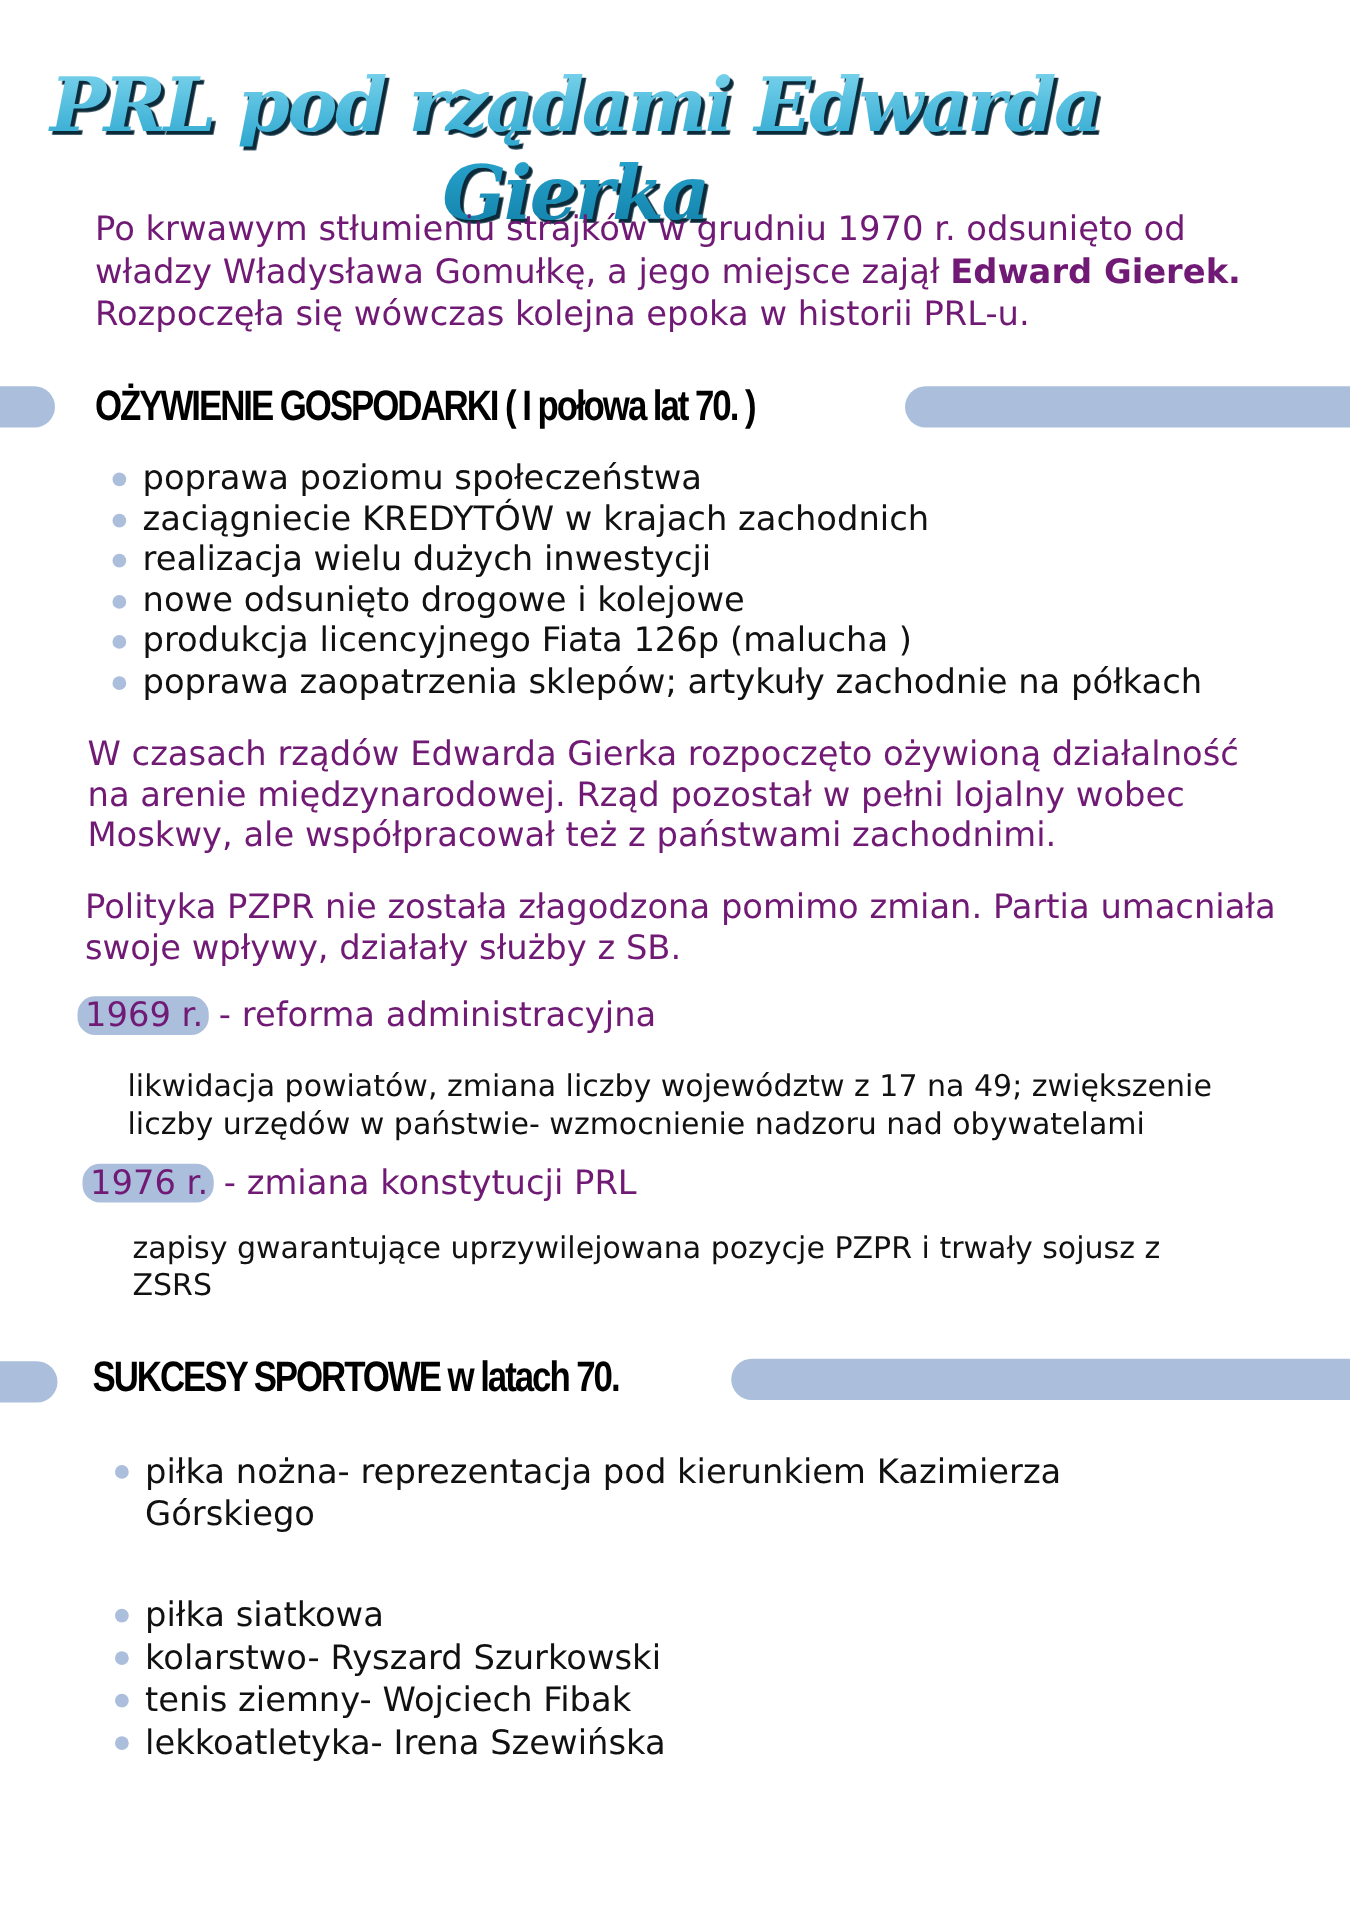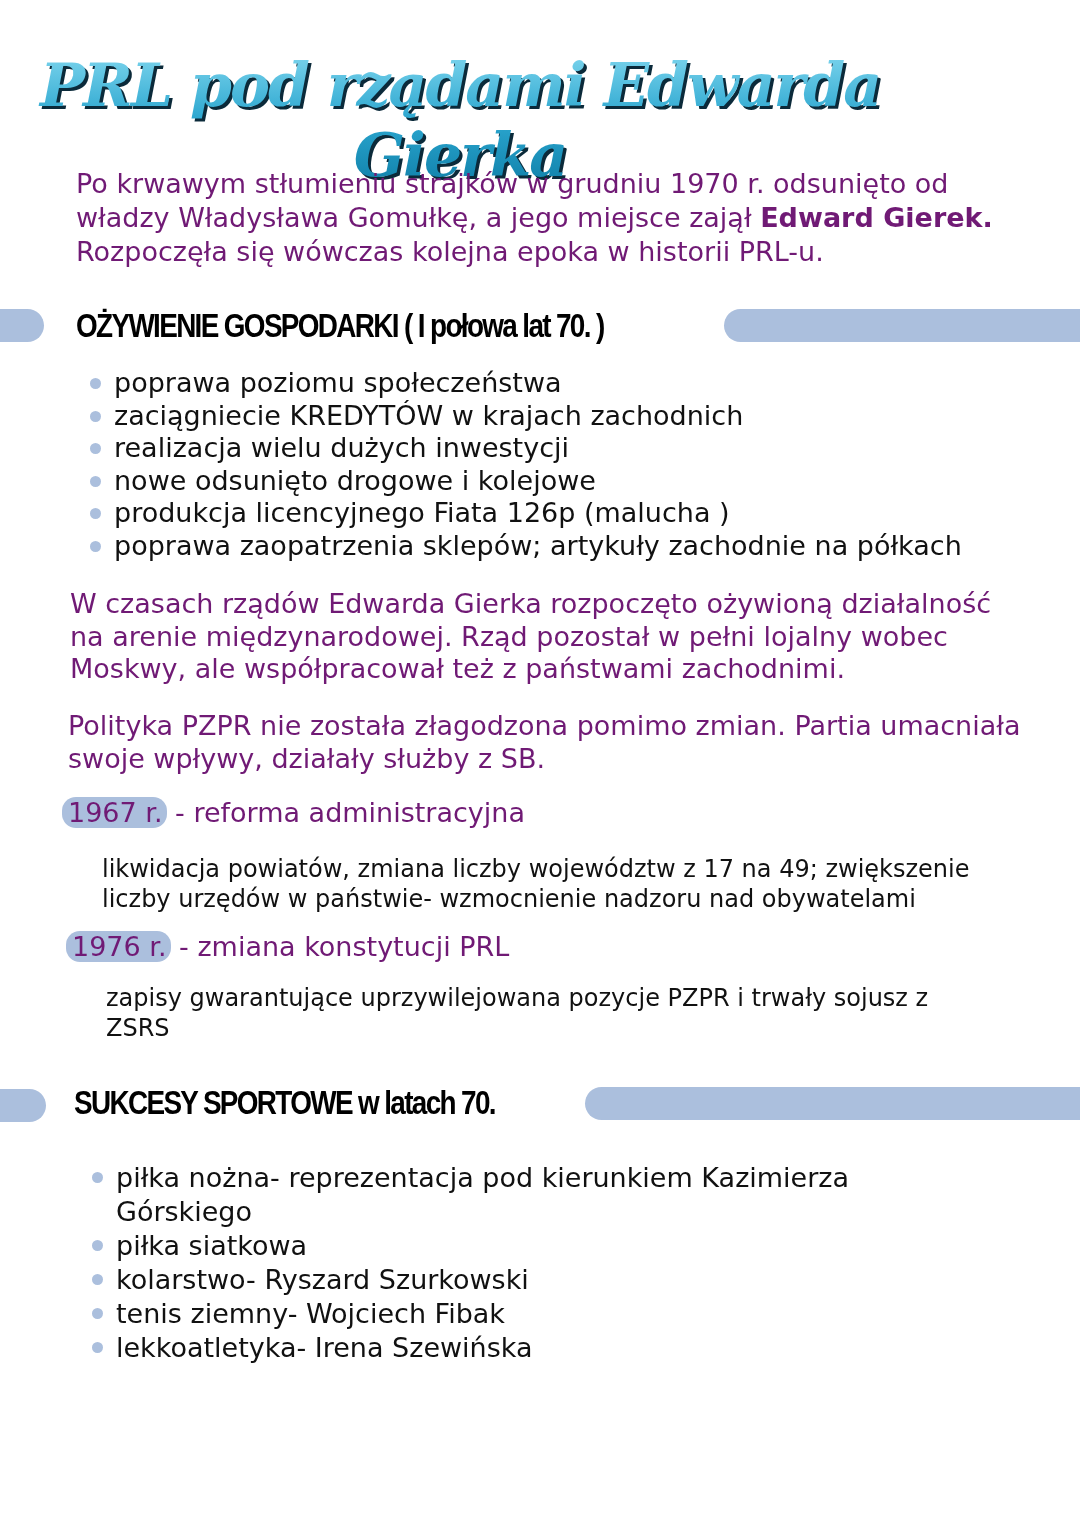--- a/index.html
+++ b/index.html
@@ -65,32 +65,32 @@
   <li><span class="dot"></span><span>realizacja wielu dużych inwestycji</span></li>
   <li><span class="dot"></span><span>nowe odsunięto drogowe i kolejowe</span></li>
   <li><span class="dot"></span><span>produkcja licencyjnego Fiata 126p (malucha )</span></li>
   <li><span class="dot"></span><span>poprawa zaopatrzenia sklepów; artykuły zachodnie na półkach</span></li>
 </ul>
 
 <div class="abs para" style="left:70px; top:588px; width:930px; line-height:32.5px;">W czasach rządów Edwarda Gierka rozpoczęto ożywioną działalność na arenie międzynarodowej. Rząd pozostał w pełni lojalny wobec Moskwy, ale współpracował też z państwami zachodnimi.</div>
 <div class="abs para" style="left:68px; top:710px; width:960px; line-height:32.5px;">Polityka PZPR nie została złagodzona pomimo zmian. Partia umacniała swoje wpływy, działały służby z SB.</div>
 
 <div class="abs para" style="left:68px; top:796px;">
-  <span class="year">1967 r.</span><span> - reforma administracyjna</span>
+  <span class="year">1969 r.</span><span> - reforma administracyjna</span>
 </div>
 <div class="abs sub" style="left:102px; top:854px; width:940px;">likwidacja powiatów, zmiana liczby województw z 17 na 49; zwiększenie liczby urzędów w państwie- wzmocnienie nadzoru nad obywatelami</div>
 
 <div class="abs para" style="left:72px; top:930px;">
   <span class="year">1976 r.</span><span> - zmiana konstytucji PRL</span>
 </div>
 <div class="abs sub" style="left:106px; top:983px; width:880px;">zapisy gwarantujące uprzywilejowana pozycje PZPR i trwały sojusz z ZSRS</div>
 
 <div class="abs pill" style="left:-20px; top:1089px; width:66px;"></div>
 <div class="abs heading" style="left:74px; top:1083px;">SUKCESY SPORTOWE w latach 70.</div>
 <div class="abs pill" style="left:585px; top:1087px; width:520px;"></div>
 
 <ul class="abs bullets" style="left:86px; top:1161px; width:820px;">
   <li style="line-height:34px;"><span class="dot"></span><span>piłka nożna- reprezentacja pod kierunkiem Kazimierza Górskiego</span></li>
-  <li style="line-height:34px;"><span class="dot"></span><span>piłka siatkowa</span></li>
+  <li style="line-height:34px;margin-top:47px;"><span class="dot"></span><span>piłka siatkowa</span></li>
   <li style="line-height:34px;"><span class="dot"></span><span>kolarstwo- Ryszard Szurkowski</span></li>
   <li style="line-height:34px;"><span class="dot"></span><span>tenis ziemny- Wojciech Fibak</span></li>
   <li style="line-height:34px;"><span class="dot"></span><span>lekkoatletyka- Irena Szewińska</span></li>
 </ul>
 
 </body></html>

